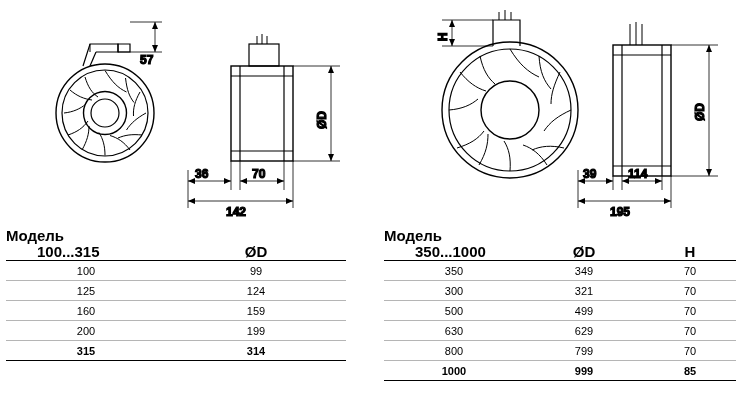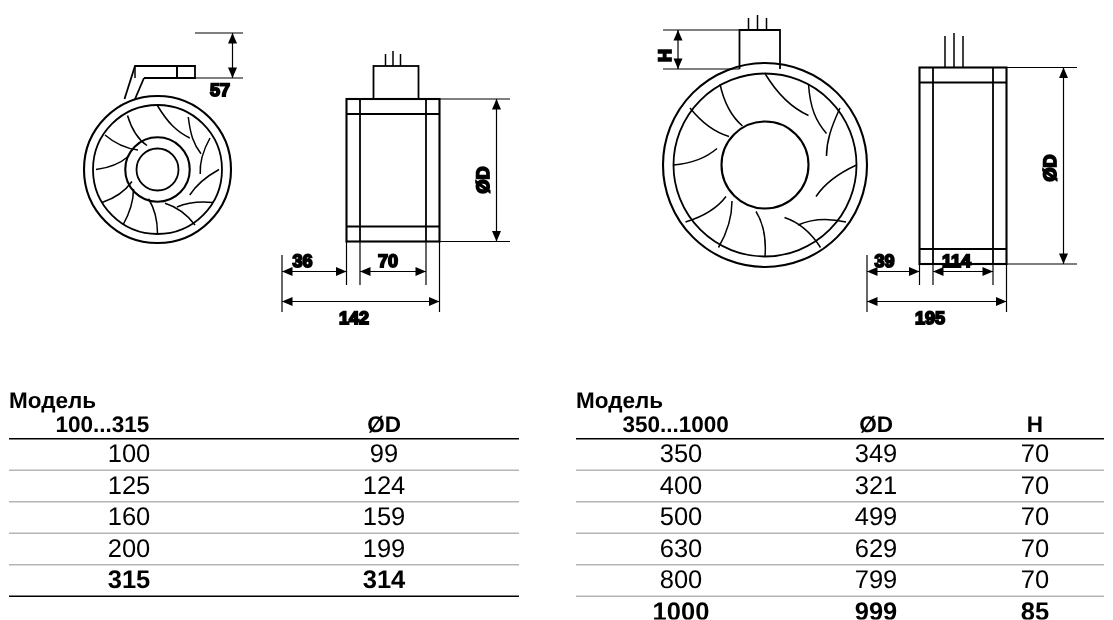--- a/index.html
+++ b/index.html
@@ -27,24 +27,24 @@
   }
   .tbl td,.tbl th{padding:0;}
   .hdr-cell{
     font-size:15px;
     font-weight:bold;
     text-align:left;
     vertical-align:bottom;
     padding-bottom:2px;
   }
   .hdr-cell.c{text-align:center;}
-  .hdr-line1{display:block;line-height:16px;margin-top:32px;}
+  .hdr-line1{display:block;line-height:16px;}
   .hdr-line2{display:block;line-height:16px;margin-left:31px;}
   .row-cell{
-    font-size:17px;
+    font-size:11px;
     text-align:center;
     height:19px;
     border-bottom:1px solid #b5b5b5;
     font-weight:normal;
   }
   .row-cell.first{border-top:1.6px solid #000;}
   .thickline{border-bottom:1.6px solid #000;font-weight:bold;}
   
   #table-left{left:6px;top:228px;width:340px;}
   #table-left col.c1{width:160px;}
@@ -293,21 +293,21 @@
         </th>
       </tr>
     </thead>
     <tbody>
       <tr>
         <td class="row-cell first">350</td>
         <td class="row-cell first">349</td>
         <td class="row-cell first">70</td>
       </tr>
       <tr>
-        <td class="row-cell">400</td>
+        <td class="row-cell">300</td>
         <td class="row-cell">321</td>
         <td class="row-cell">70</td>
       </tr>
       <tr>
         <td class="row-cell">500</td>
         <td class="row-cell">499</td>
         <td class="row-cell">70</td>
       </tr>
       <tr>
         <td class="row-cell">630</td>

